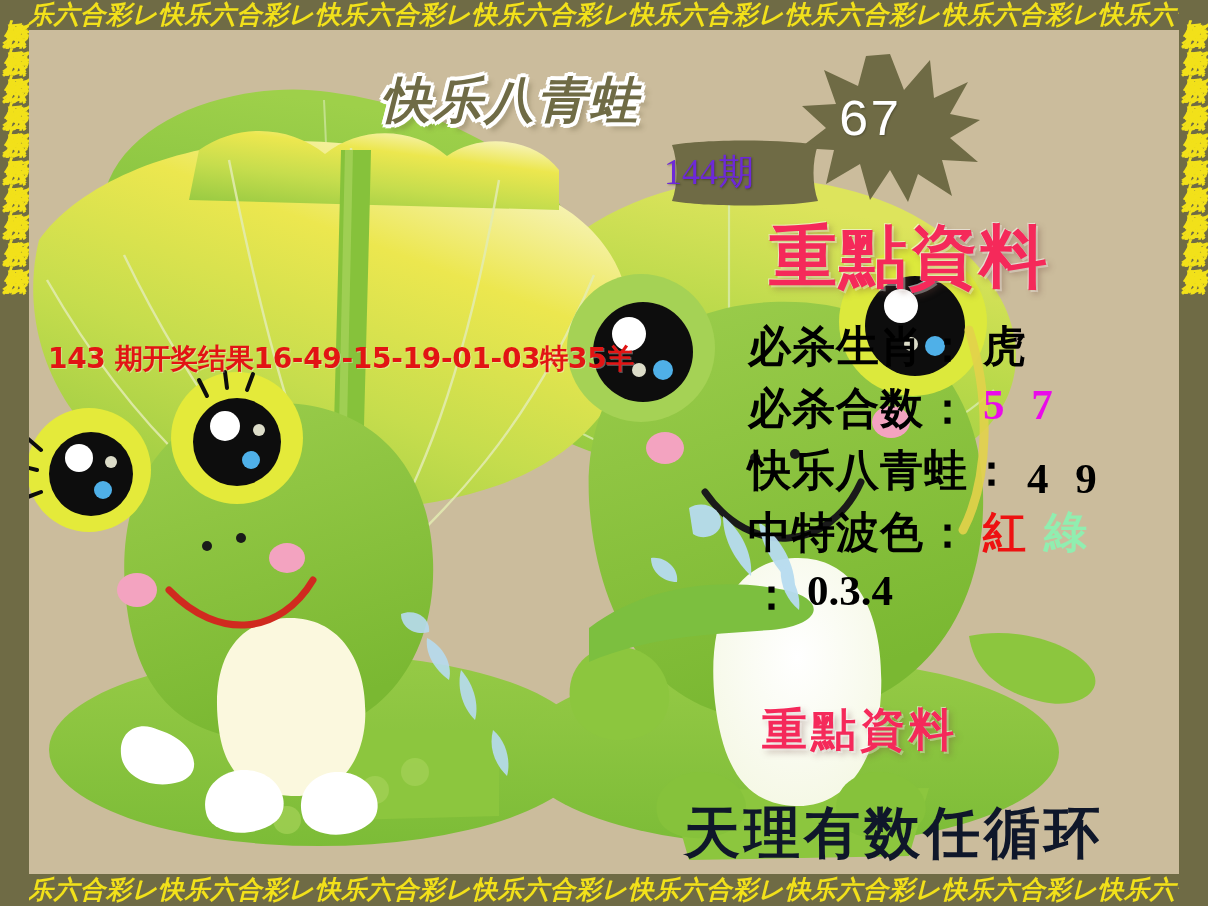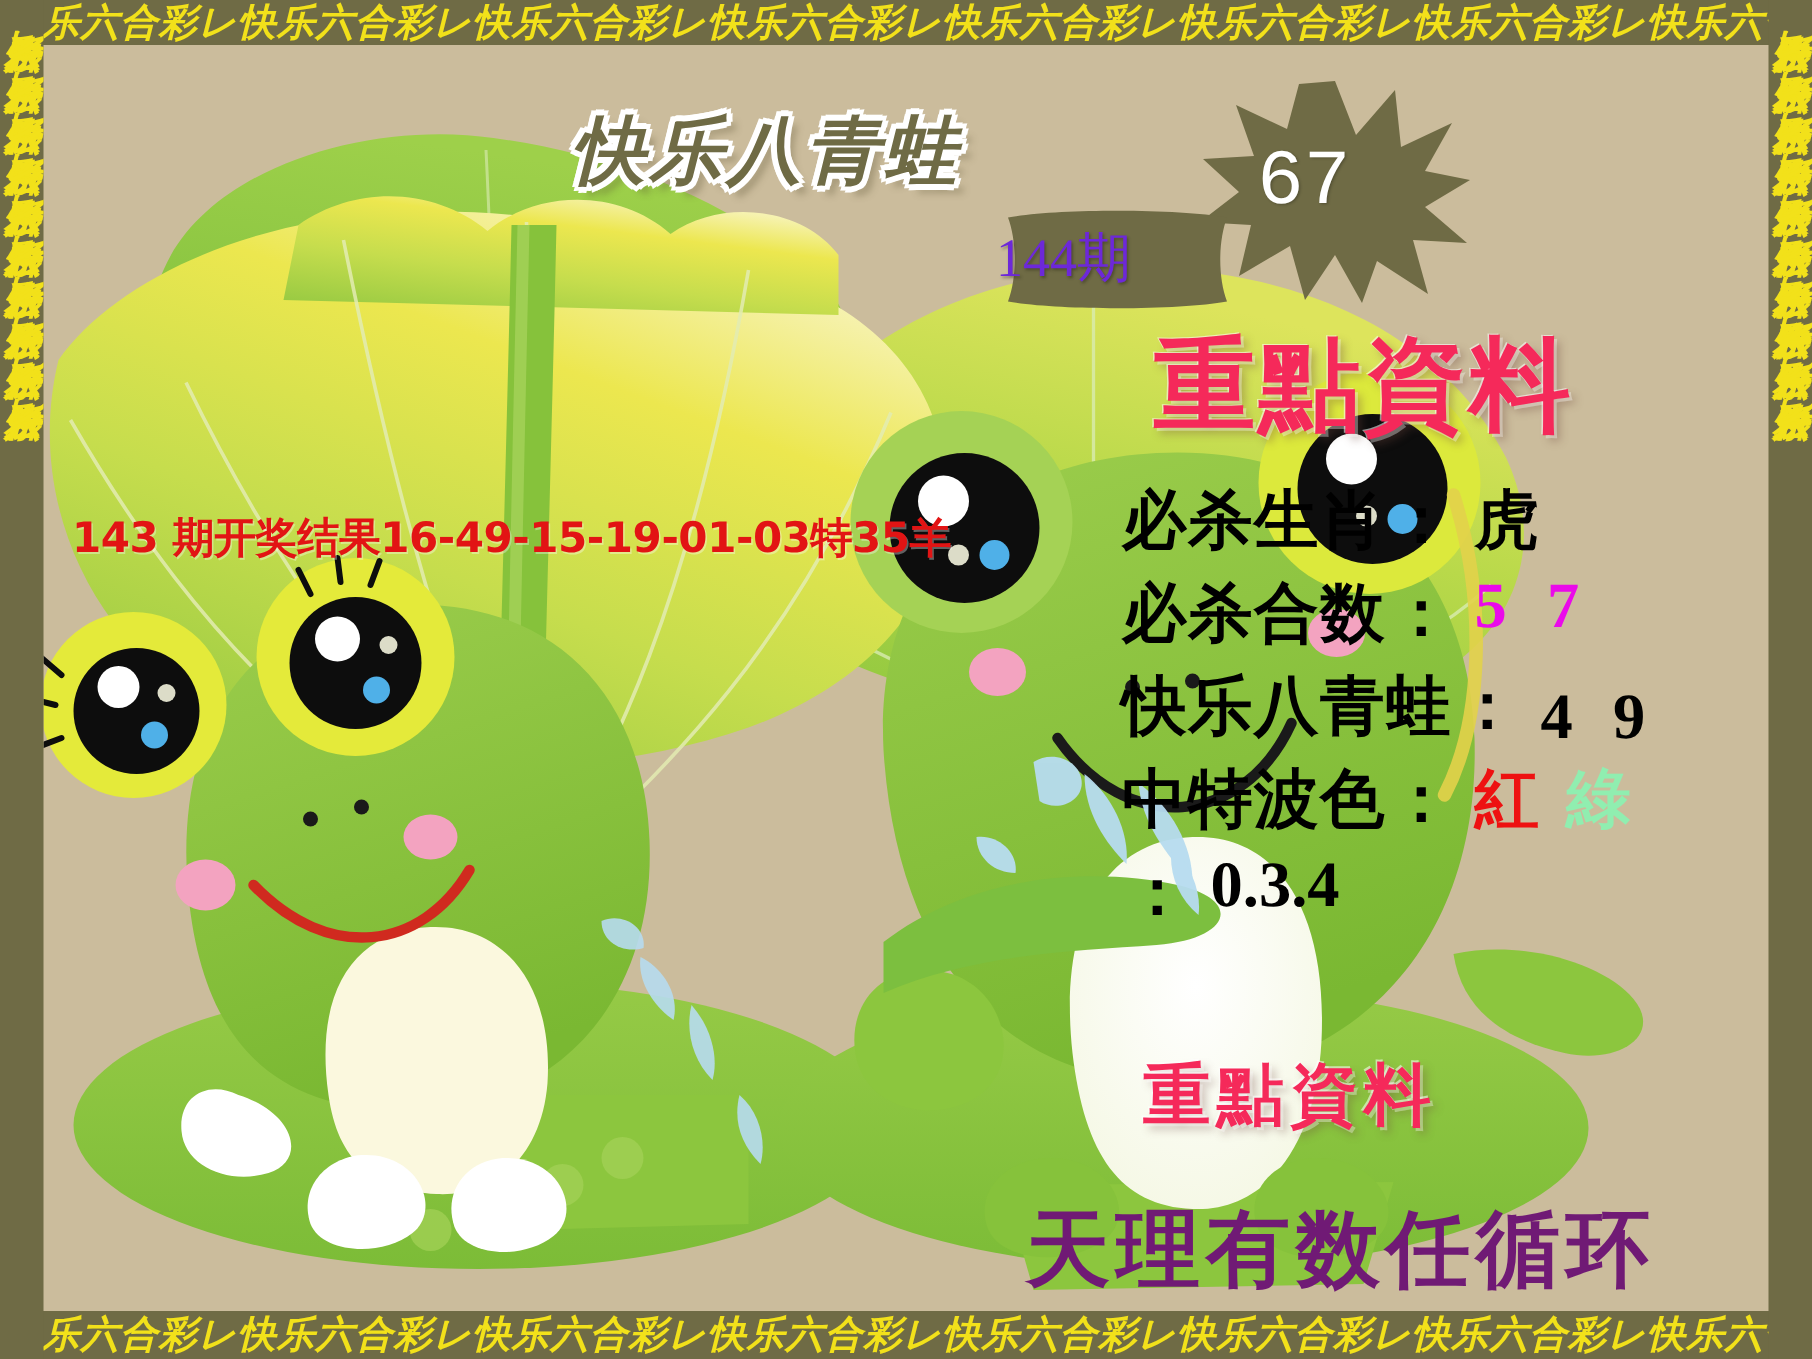--- a/index.html
+++ b/index.html
@@ -103,21 +103,21 @@
     font-family:"Liberation Serif","DejaVu Serif",serif;
     font-size:43px;color:#000;
     white-space:nowrap;
   }
   .info-label{font-weight:bold;letter-spacing:1px;}
   .info-colon{font-weight:bold;margin:0 2px;}
   .info-value{font-weight:bold;margin-left:12px;letter-spacing:8px;}
 
   .proverb{
     position:absolute;left:684px;top:796px;z-index:22;
-    font-size:56px;font-weight:bold;color:#701a75;
+    font-size:56px;font-weight:bold;color:#0f172a;
     font-family:"DejaVu Sans","Liberation Sans",sans-serif;
     letter-spacing:4px;
   }
 </style>
 </head>
 <body>
 
 <div id="poster">
 
   <svg class="art" viewBox="0 0 1150 844" preserveAspectRatio="none">

